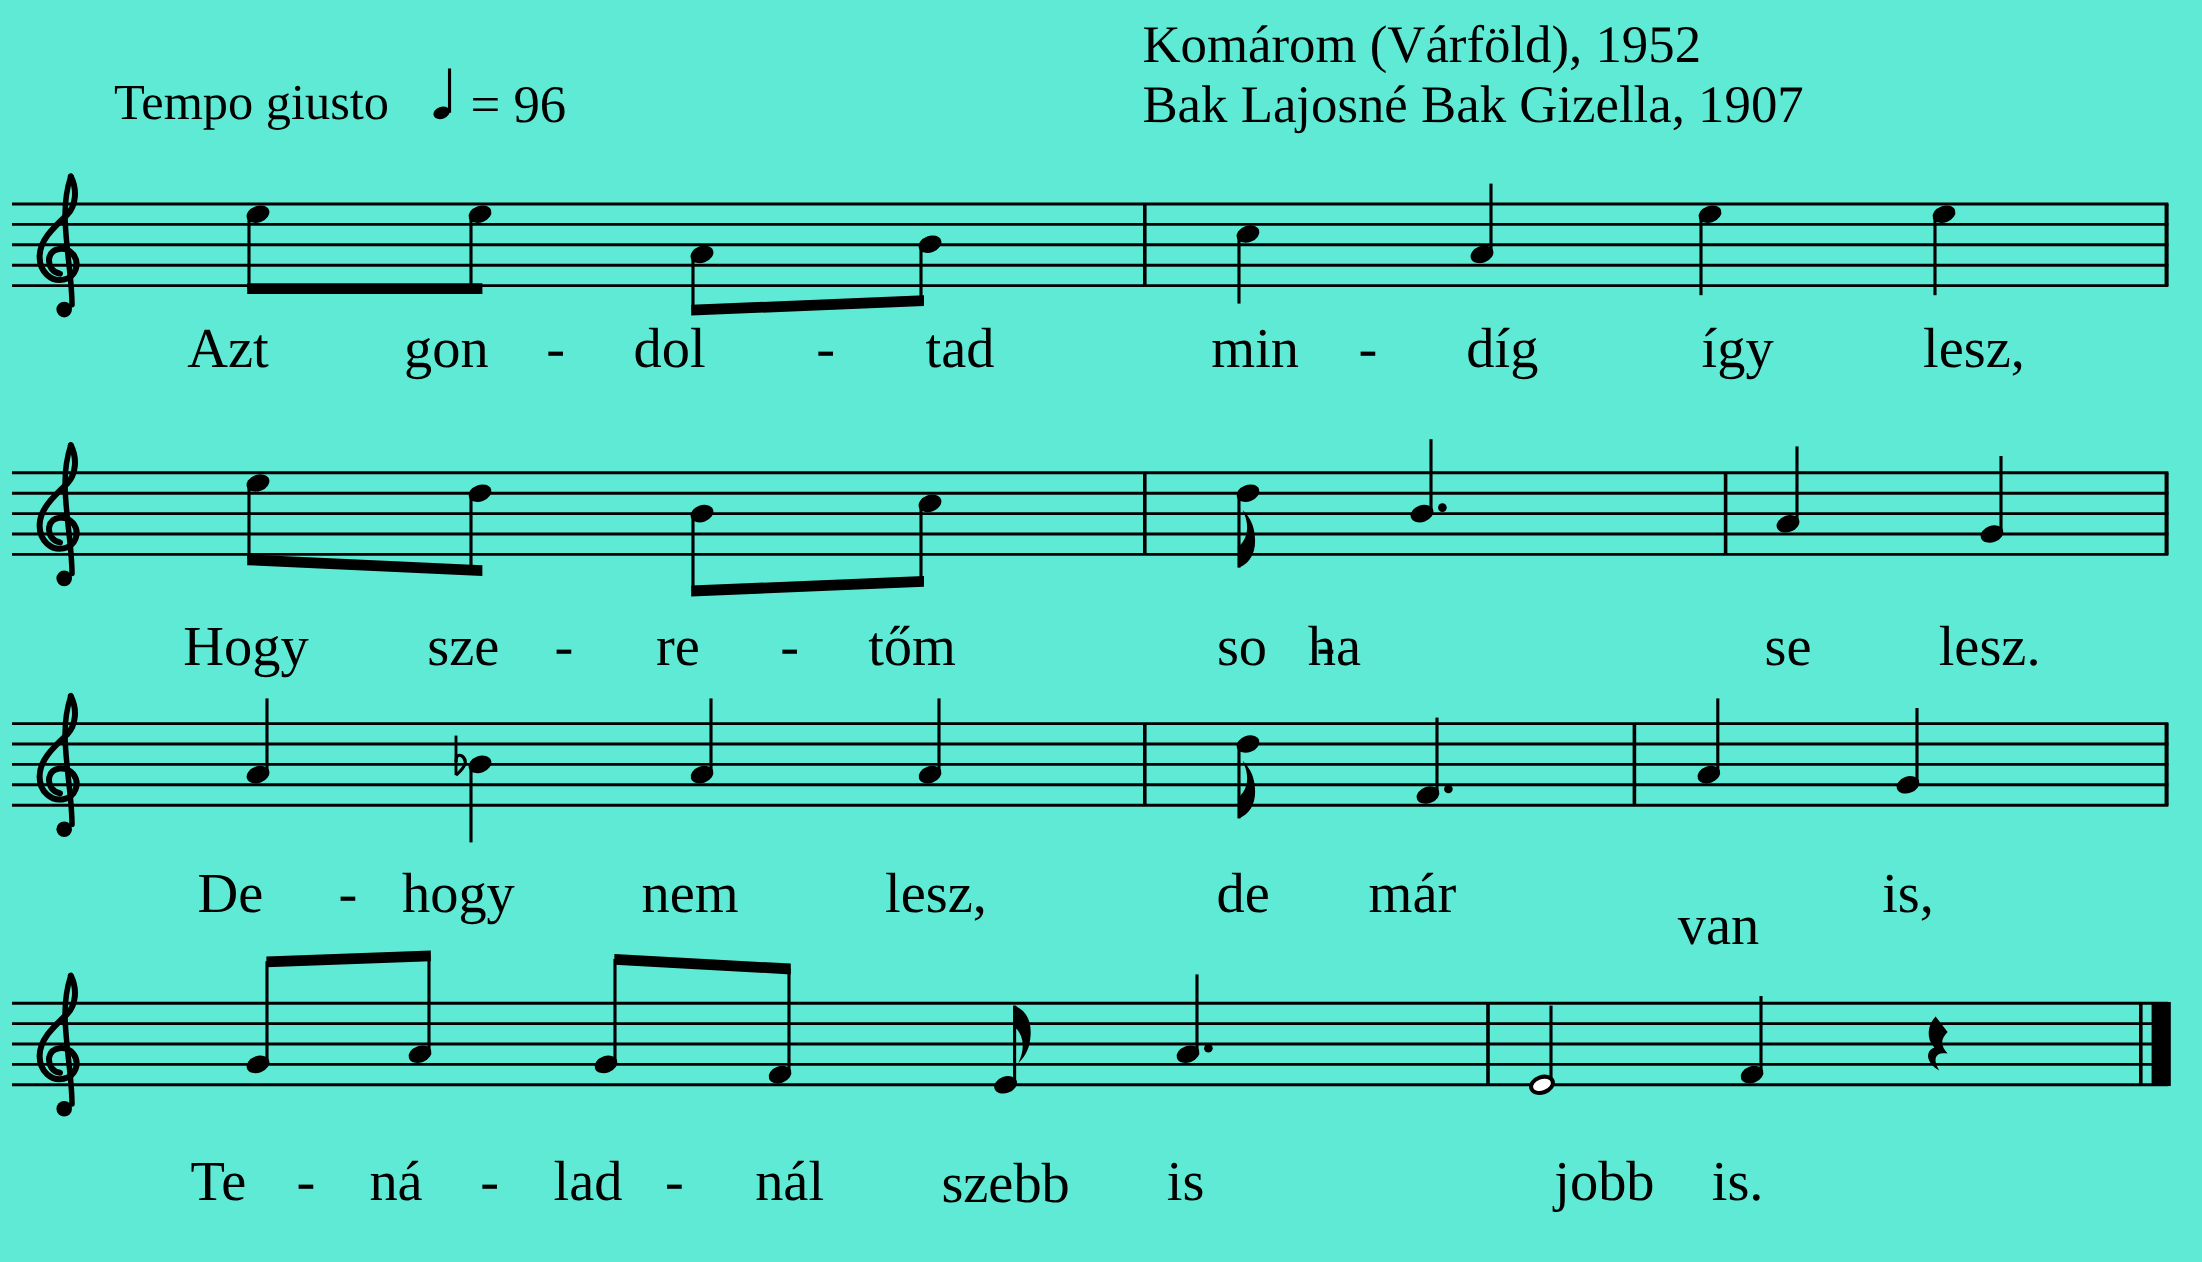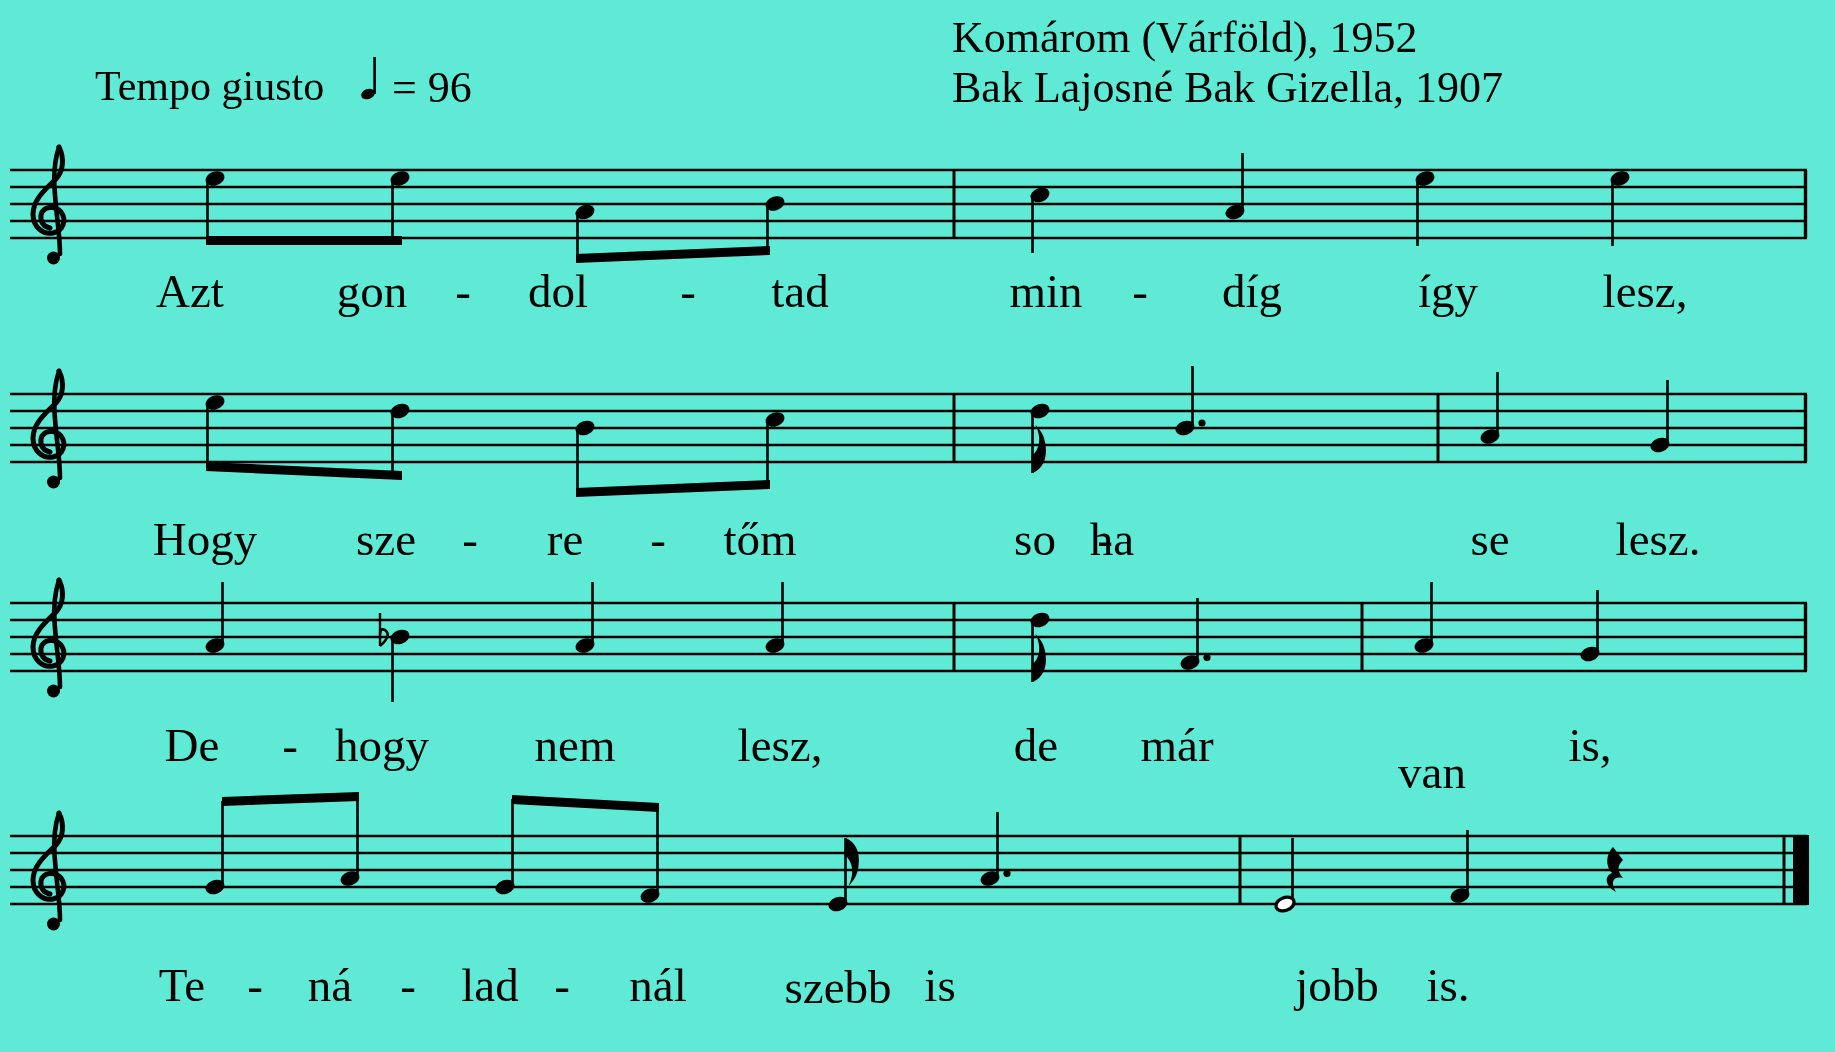--- a/index.html
+++ b/index.html
@@ -274,17 +274,17 @@
       <span class="syl" style="left: 1432px; top: 722px; margin-top: 27px;">van</span>
       <span class="syl" style="left: 1590px; top: 722px;">is,</span>
       <span class="syl" style="left: 182px; top: 962px;">Te</span>
       <span class="syl" style="left: 255px; top: 962px;">-</span>
       <span class="syl" style="left: 330px; top: 962px;">ná</span>
       <span class="syl" style="left: 408px; top: 962px;">-</span>
       <span class="syl" style="left: 490px; top: 962px; text-align: right;">lad</span>
       <span class="syl" style="left: 562px; top: 962px;">-</span>
       <span class="syl" style="left: 647px; top: 962px; margin-left: 11px;">nál</span>
       <span class="syl" style="left: 838px; top: 918px; margin-top: 46px;">szebb</span>
-      <span class="syl" style="left: 940px; top: 962px;">is</span>
+      <span class="syl" style="left: 988px; top: 962px;">is</span>
       <span class="syl" style="left: 1337px; top: 962px;">jobb</span>
       <span class="syl" style="left: 1448px; top: 962px;">is.</span>
     </div>
 </div>
 
 </body></html>

